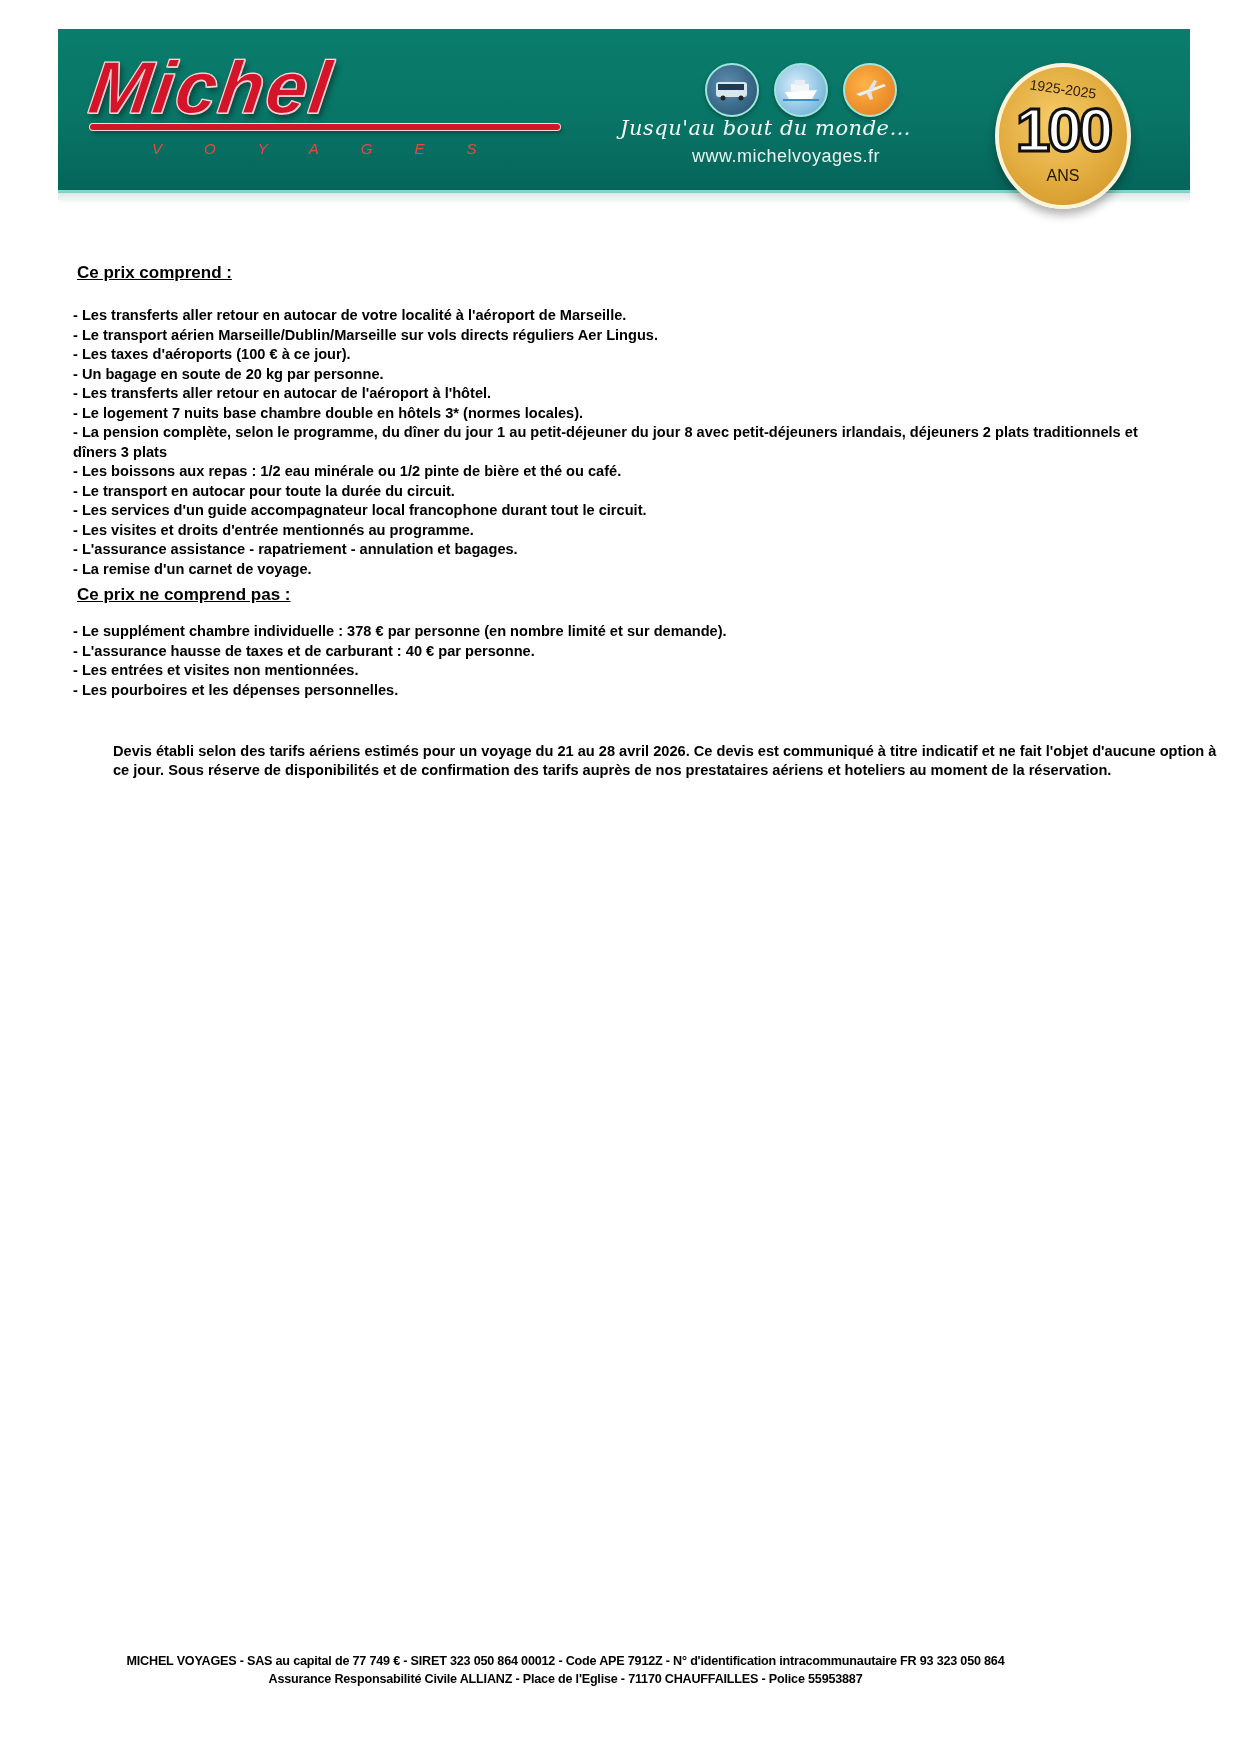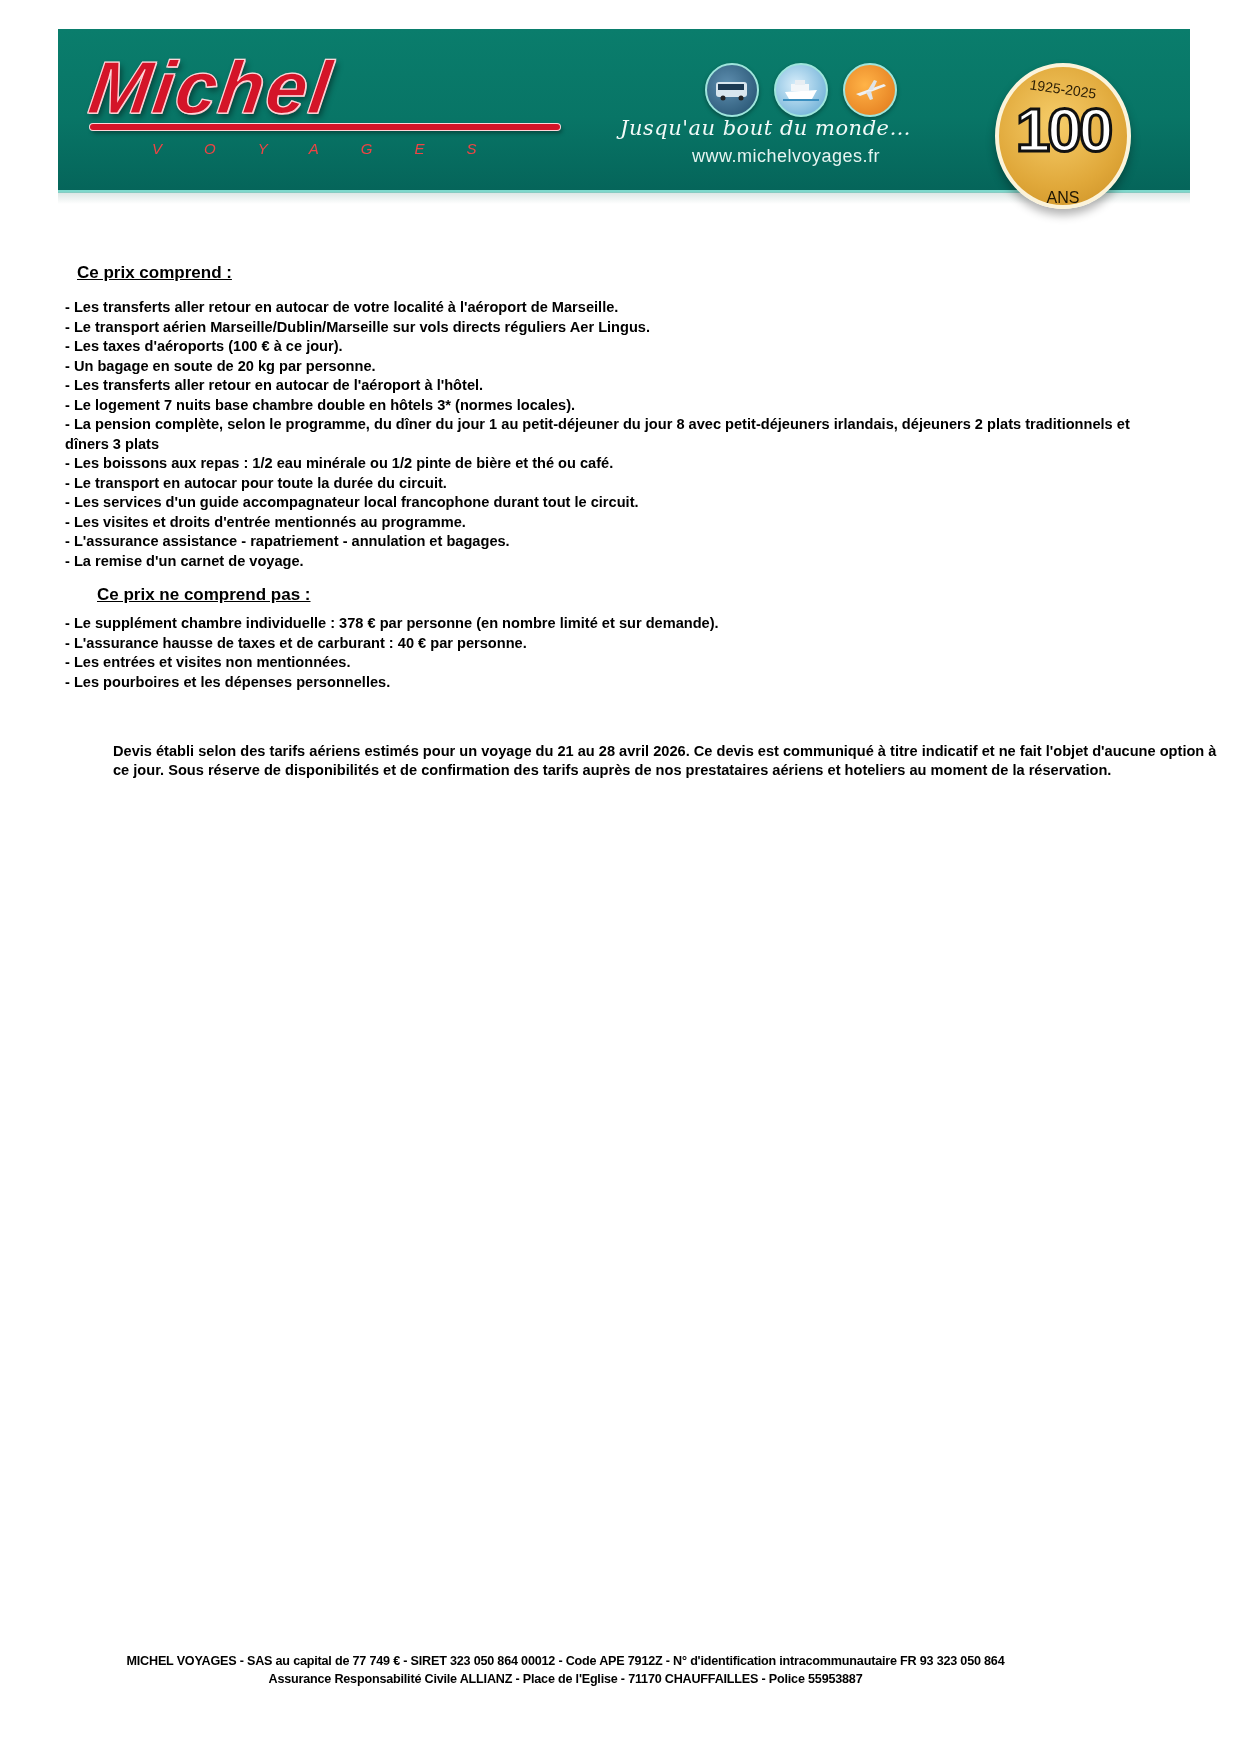--- a/index.html
+++ b/index.html
@@ -38,26 +38,26 @@
 
   .badge { position: absolute; left: 995px; top: 63px; width: 128px; height: 138px; border-radius: 50%;
            background: radial-gradient(circle at 45% 40%, #f6cd6a 0%, #e0a83a 60%, #c98d22 100%);
            border: 4px solid #fbf3da; box-shadow: 0 6px 10px rgba(0,0,0,0.3); }
   .badge-years { position: absolute; left: 0; right: 0; top: 14px; text-align: center;
            font-size: 14px; color: #2a1d05; transform: rotate(8deg); }
   .badge-100 { position: absolute; left: 0; right: 0; top: 28px; text-align: center;
            font-size: 62px; font-weight: bold; color: #ffffff; letter-spacing: -3px;
            -webkit-text-stroke: 3px #111; line-height: 70px; }
   .badge-ans { position: absolute; left: 0; right: 0; top: 100px; text-align: center;
-           font-size: 16px; color: #1e1604; margin-top: 22px; }
+           font-size: 16px; color: #1e1604; }
 
   
   .content { position: absolute; left: 65px; top: 0; width: 1120px; font-weight: bold; }
   .heading { position: absolute; left: 12px; font-size: 17px; text-decoration: underline; font-weight: bold; white-space: nowrap; }
-  .list { position: absolute; left: 0; margin: 0; padding: 0; list-style: none; }
+  .list { position: absolute; left: 0; margin: 8px; padding: 0; list-style: none; }
   .list li { font-size: 14.6px; line-height: 19.5px; white-space: nowrap; }
   .list li.wrap { white-space: normal; width: 1110px; }
   .para { position: absolute; left: 0; top: 727px; width: 1115px; font-size: 14.6px; line-height: 19.5px; margin-left: 48px; }
 
   .footer { position: absolute; left: 0; width: 1131px; top: 1652px; text-align: center;
             font-weight: bold; font-size: 12.6px; line-height: 18px; letter-spacing: -0.2px; }
 </style>
 </head>
 <body>
 
@@ -116,21 +116,21 @@
     <li>- Le logement 7 nuits base chambre double en hôtels 3* (normes locales).</li>
     <li class="wrap">- La pension complète, selon le programme, du dîner du jour 1 au petit-déjeuner du jour 8 avec petit-déjeuners irlandais, déjeuners 2 plats traditionnels et dîners 3 plats</li>
     <li>- Les boissons aux repas : 1/2 eau minérale ou 1/2 pinte de bière et thé ou café.</li>
     <li>- Le transport en autocar pour toute la durée du circuit.</li>
     <li>- Les services d'un guide accompagnateur local francophone durant tout le circuit.</li>
     <li>- Les visites et droits d'entrée mentionnés au programme.</li>
     <li>- L'assurance assistance - rapatriement - annulation et bagages.</li>
     <li>- La remise d'un carnet de voyage.</li>
   </ul>
 
-  <div class="heading" style="top:585px;margin-left:20px;">Ce prix ne comprend pas :</div>
+  <div class="heading" style="top:585px;">Ce prix ne comprend pas :</div>
   <ul class="list" style="top:614px;">
     <li>- Le supplément chambre individuelle : 378 € par personne (en nombre limité et sur demande).</li>
     <li>- L'assurance hausse de taxes et de carburant : 40 € par personne.</li>
     <li>- Les entrées et visites non mentionnées.</li>
     <li>- Les pourboires et les dépenses personnelles.</li>
   </ul>
 
   <p class="para">Devis établi selon des tarifs aériens estimés pour un voyage du 21 au 28 avril 2026. Ce devis est communiqué à titre indicatif et ne fait l'objet d'aucune option à ce jour. Sous réserve de disponibilités et de confirmation des tarifs auprès de nos prestataires aériens et hoteliers au moment de la réservation.</p>
 </div>
 

